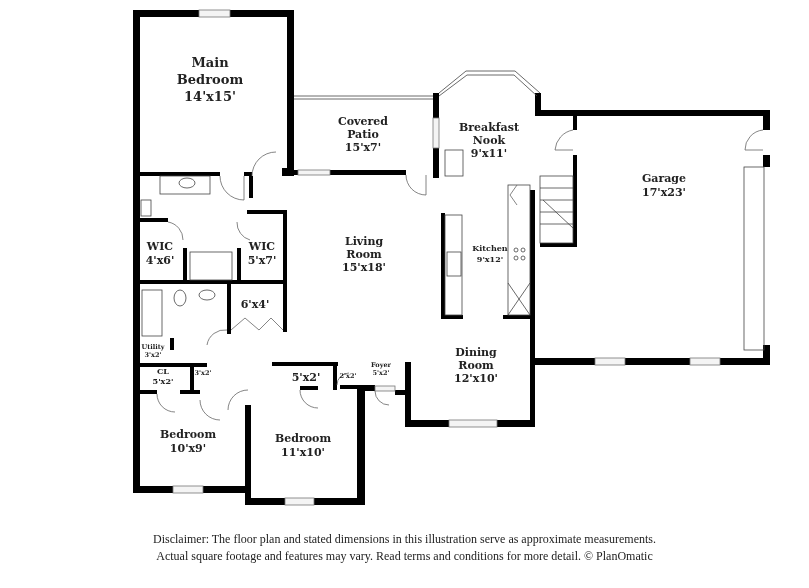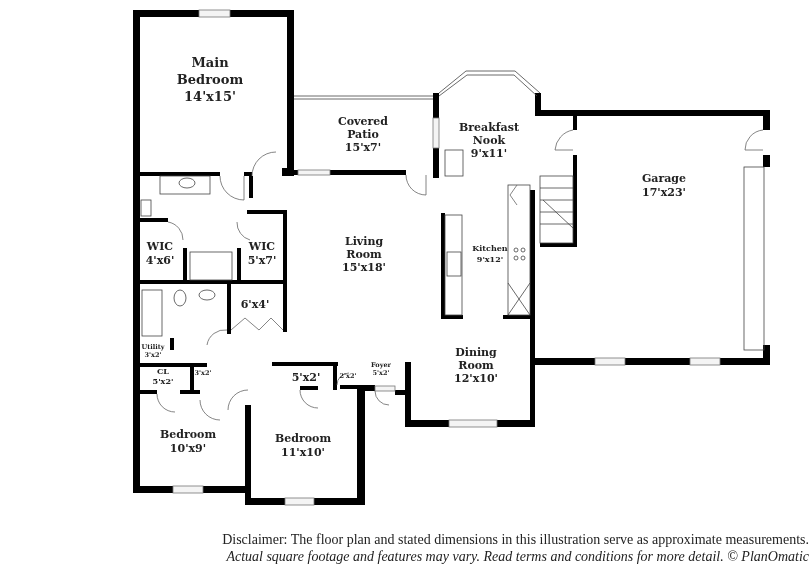--- a/index.html
+++ b/index.html
@@ -8,22 +8,22 @@
   #plan { position: absolute; left: 0; top: 0; width: 809px; height: 588px; }
   .wall { fill: #000; }
   .thin { fill: none; stroke: #444; stroke-width: 0.8; }
   .win { fill: #f4f4f4; stroke: #777; stroke-width: 0.8; }
   .door { fill: none; stroke: #666; stroke-width: 0.8; }
   .lbl { font-family: "DejaVu Serif", "Liberation Serif", serif; font-weight: bold; fill: #222; text-anchor: middle; }
   .lg { font-size: 13px; }
   .md { font-size: 11px; }
   .sm { font-size: 8px; }
   .xs { font-size: 6.5px; }
-  .disclaimer { position: absolute; left: 0; width: 809px; text-align: right;
-    font-family: "Liberation Serif", "DejaVu Serif", serif; font-size: 14px; color: #222; }
+  .disclaimer { position: absolute; left: 0; width: 809px; text-align: center;
+    font-family: "Liberation Serif", "DejaVu Serif", serif; font-size: 12px; color: #222; }
 </style>
 </head>
 <body>
 
 <svg id="plan" viewBox="0 0 809 588" xmlns="http://www.w3.org/2000/svg">
 
   <g>
 
     <rect class="wall" x="133" y="10" width="66" height="7"></rect>
     <rect class="wall" x="230" y="10" width="64" height="7"></rect>
@@ -221,13 +221,13 @@
       <text class="lbl md" x="188" y="452">10'x9'</text>
     </g>
     <g>
       <text class="lbl md" x="303" y="442">Bedroom</text>
       <text class="lbl md" x="303" y="456">11'x10'</text>
     </g>
   </g>
 </svg>
 
 <div class="disclaimer" style="top:532px;">Disclaimer: The floor plan and stated dimensions in this illustration serve as approximate measurements.</div>
-<div class="disclaimer" style="top:549px;font-style:italic;">Actual square footage and features may vary. Read terms and conditions for more detail. © PlanOmatic</div>
+<div class="disclaimer" style="top:549px;">Actual square footage and features may vary. Read terms and conditions for more detail. © PlanOmatic</div>
 
 </body></html>

